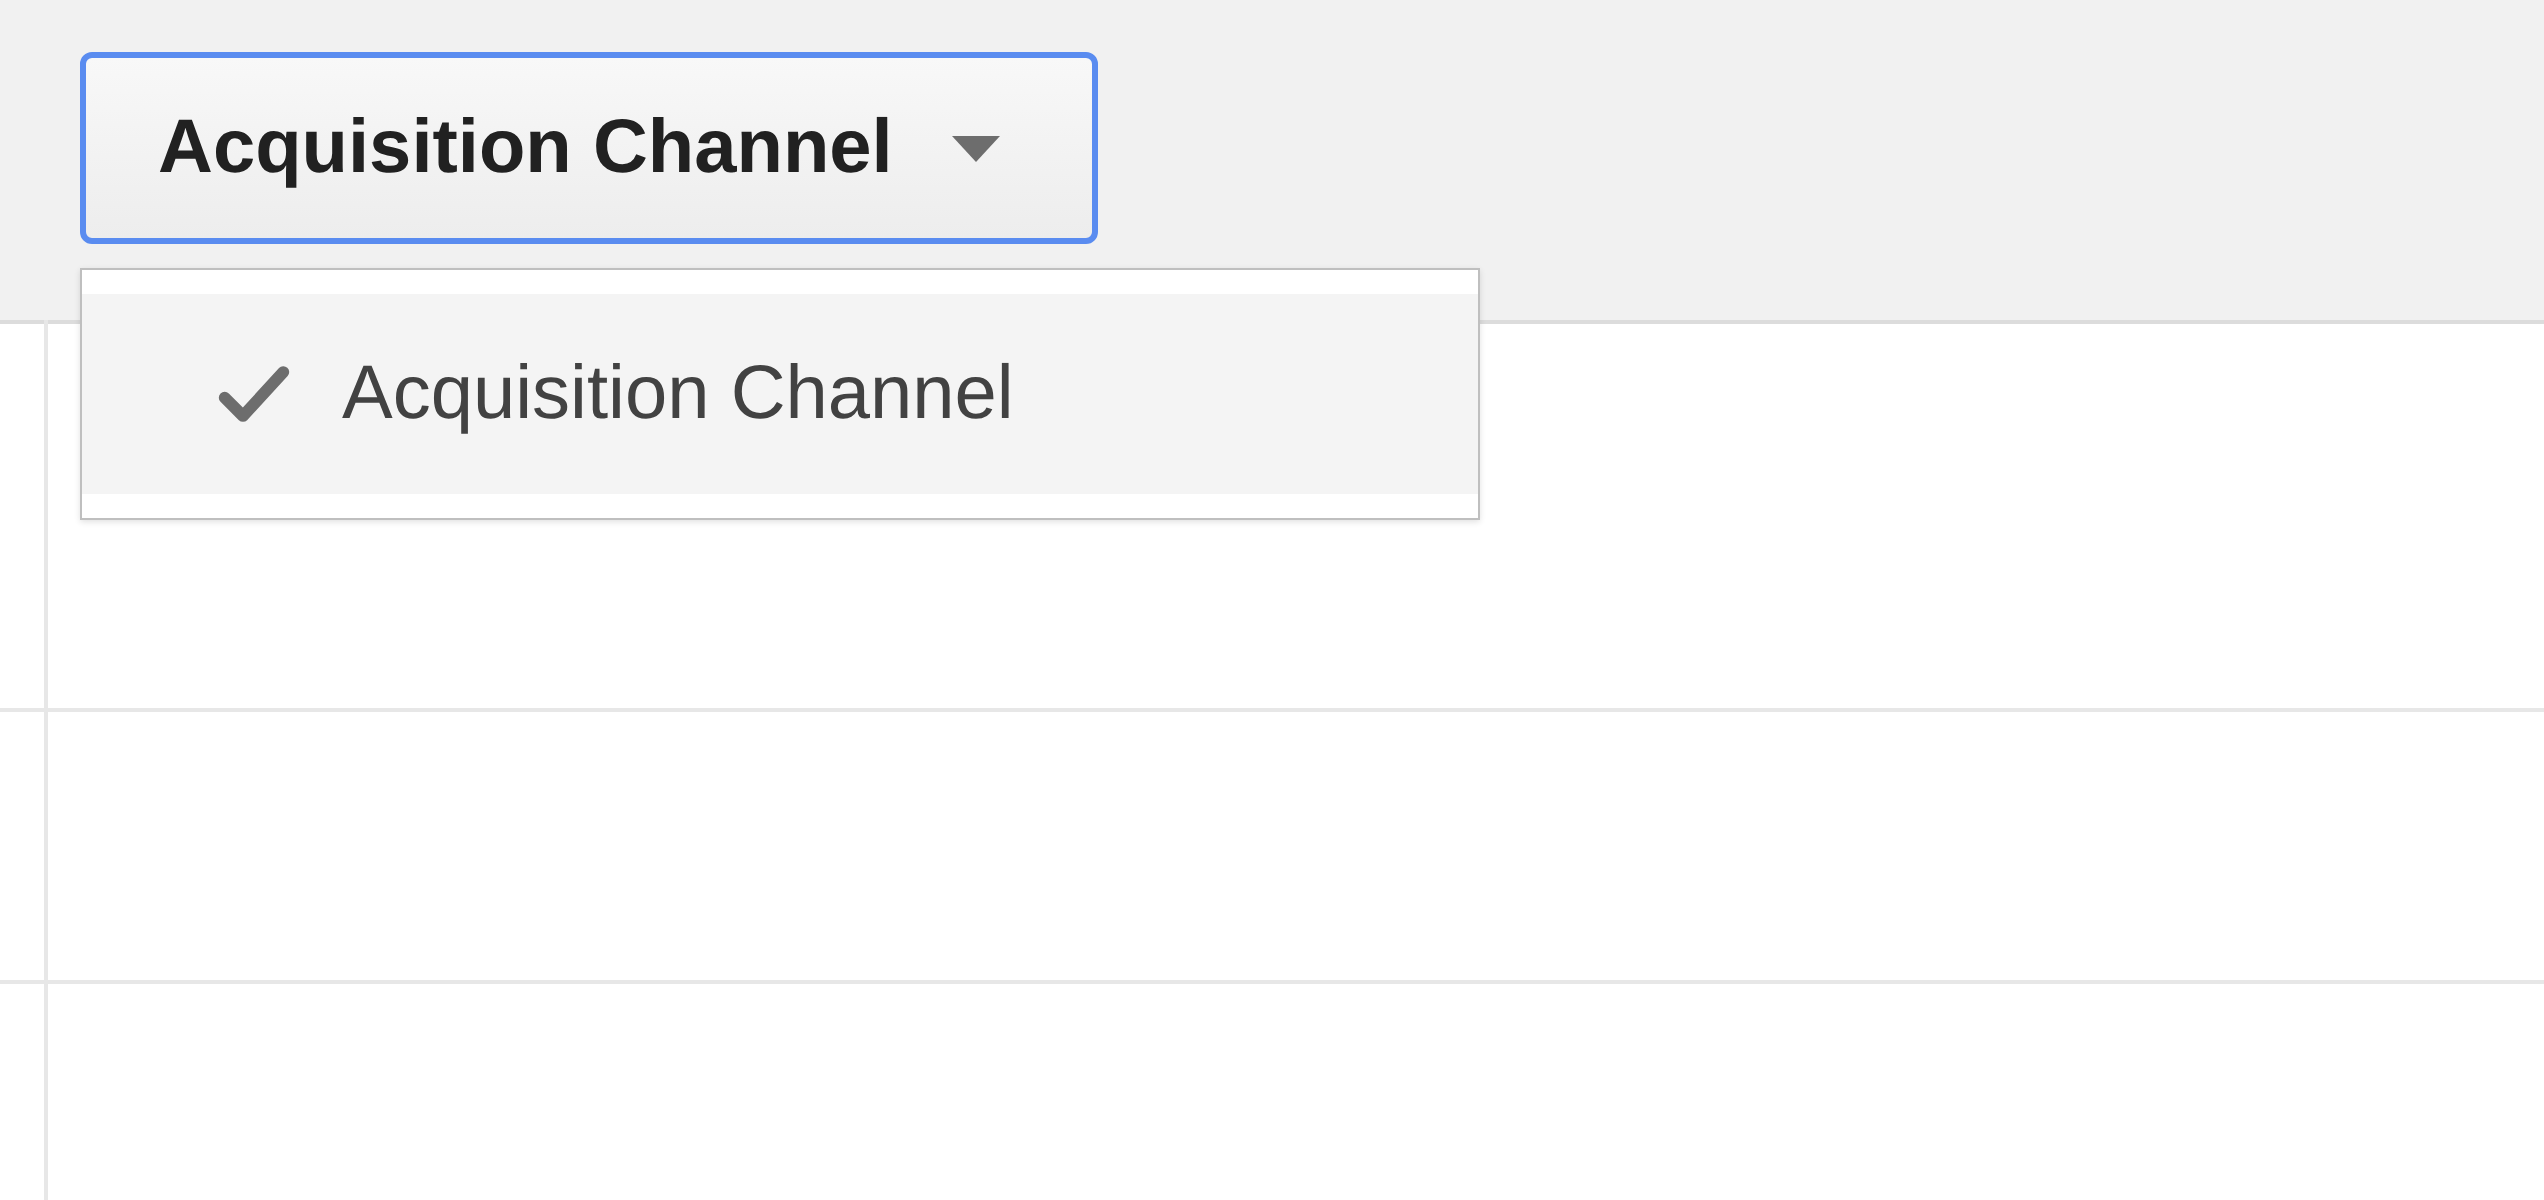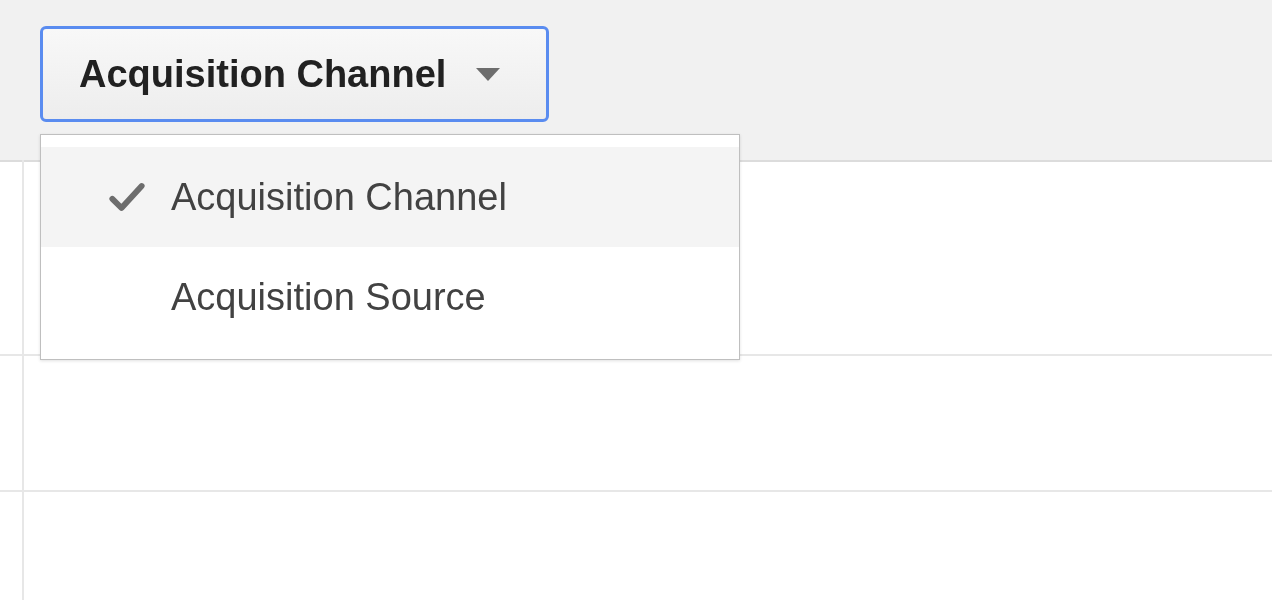--- a/index.html
+++ b/index.html
@@ -143,19 +143,16 @@
 
   <div class="dd-item selected">
     <span class="dd-check">
       <svg viewBox="0 0 24 24" fill="none" stroke="currentColor" stroke-width="3.2" stroke-linecap="round" stroke-linejoin="round">
         <polyline points="4 13 9 18 20 6"></polyline>
       </svg>
     </span>
     <span class="dd-item-label">Acquisition Channel</span>
   </div>
 
-  <div class="dd-item">
-    <span class="dd-item-label">Acquisition Source</span>
-  </div>
 
 
 
 </div>
 
 </body></html>

